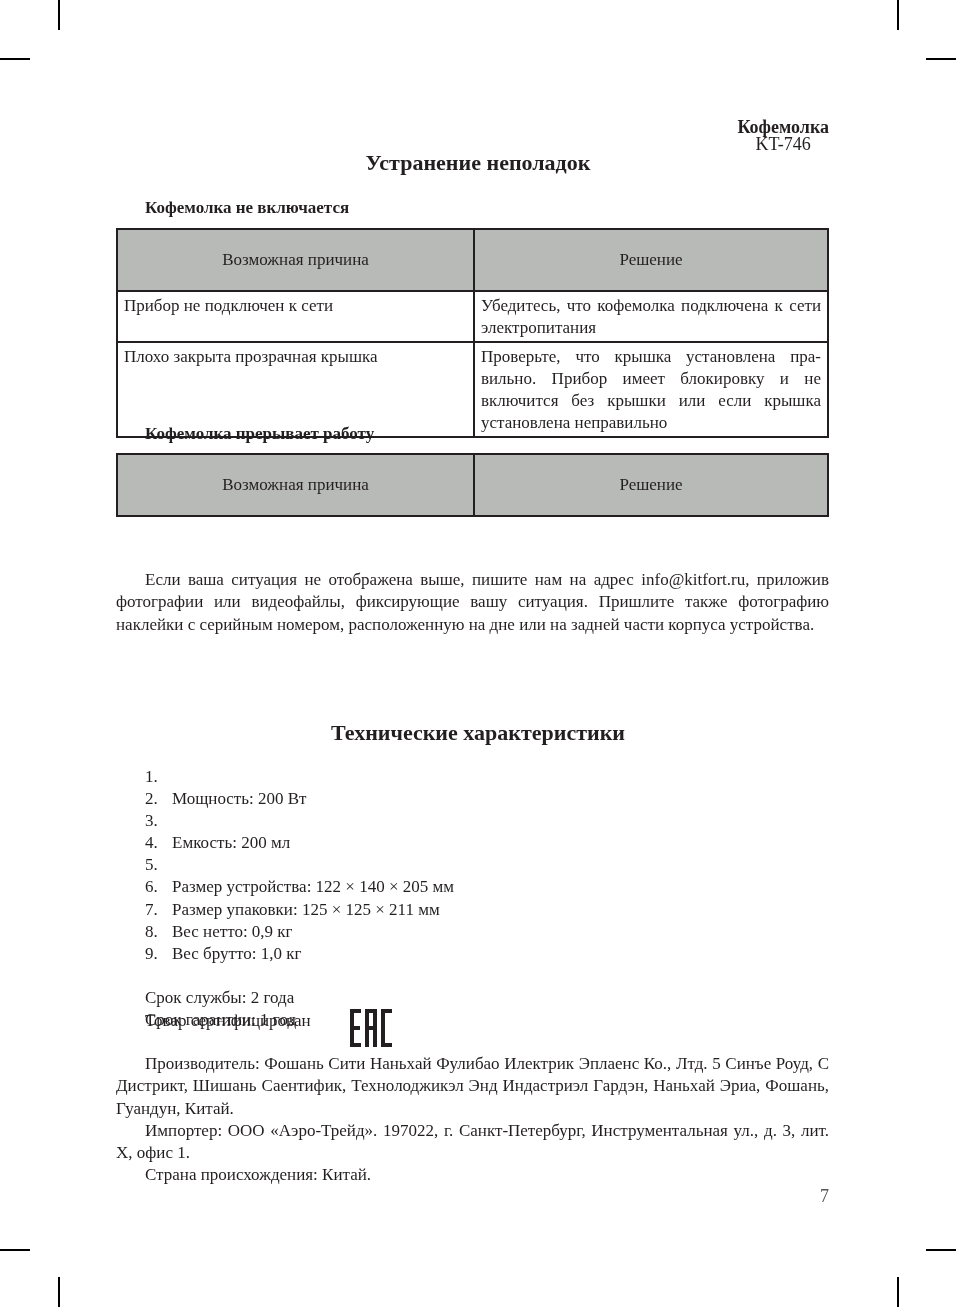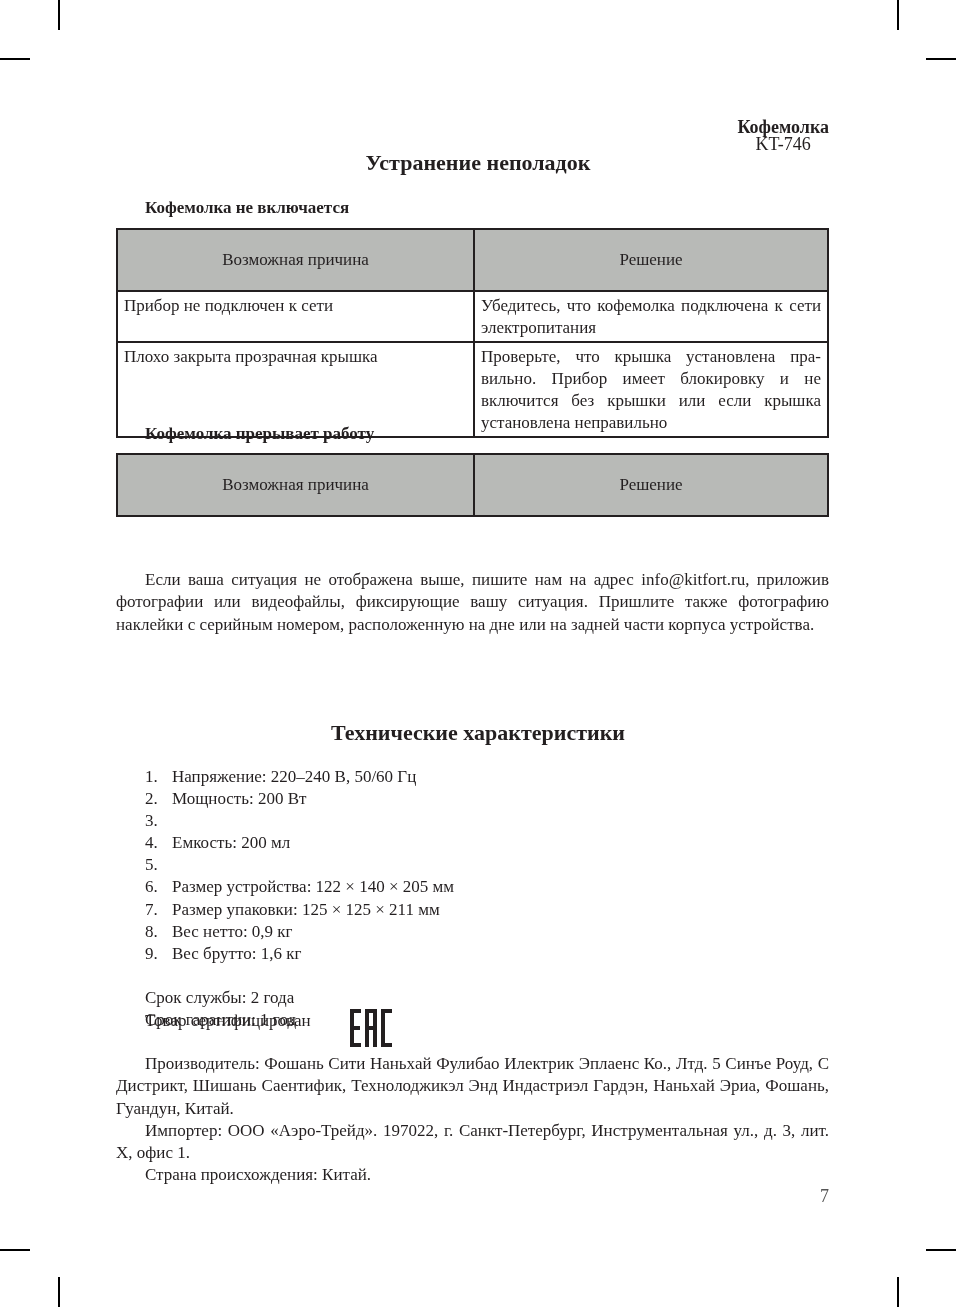--- a/index.html
+++ b/index.html
@@ -114,21 +114,20 @@
 </tbody>
   </table>
 
 <p class="para" style="top:569px;">Если ваша ситуация не отображена выше, пишите нам на адрес info@kitfort.ru, приложив фотографии или видеофайлы, фиксирующие вашу ситуация. Пришлите также фотографию наклейки с серийным номером, расположенную на дне или на задней части корпуса устройства.</p>
 
 <div class="h1" style="top:720px;">Технические характеристики</div>
 
 <ol class="specs">
   <li>
       <span class="num"><span>1.</span></span>
-      <span>Напряжение: 220–240 В, 50/60 Гц</span>
     </li>
   <li>
       <span class="num"><span>2.</span></span>
       <span>Мощность: 200 Вт</span>
     </li>
   <li>
       <span class="num"><span>3.</span></span>
     </li>
   <li>
       <span class="num"><span>4.</span></span>
@@ -144,21 +143,21 @@
   <li>
       <span class="num"><span>7.</span></span>
       <span>Размер упаковки: 125 × 125 × 211 мм</span>
     </li>
   <li>
       <span class="num"><span>8.</span></span>
       <span>Вес нетто: 0,9 кг</span>
     </li>
   <li>
       <span class="num"><span>9.</span></span>
-      <span>Вес брутто: 1,6 кг</span>
+      <span>Вес брутто: 1,0 кг</span>
     </li>
 </ol>
 
 <div class="plain" style="top:987px;">Срок службы: 2 года</div>
 <div class="plain" style="top:1009px;">Срок гарантии: 1 год</div>
 <div class="plain" style="top:1010px;">Товар сертифицирован</div>
 
 <svg class="eac" viewBox="0 0 42 38" width="42" height="38">
   <title>EAC</title>
 

